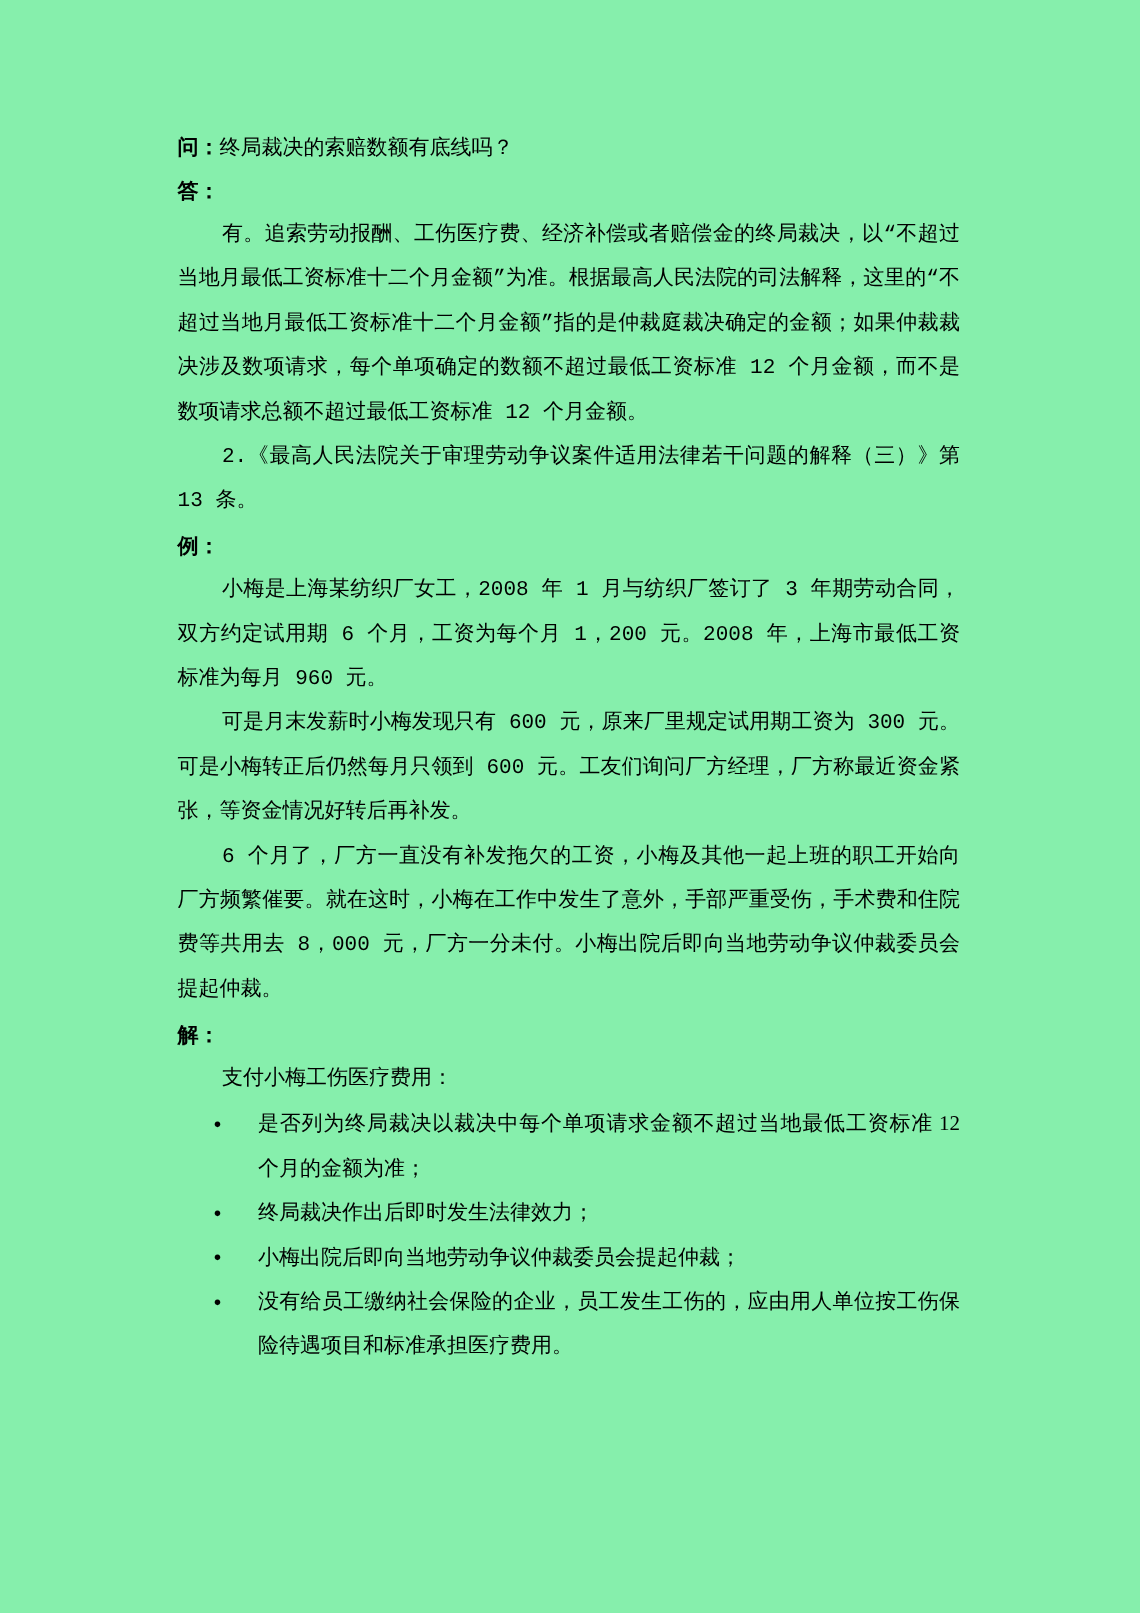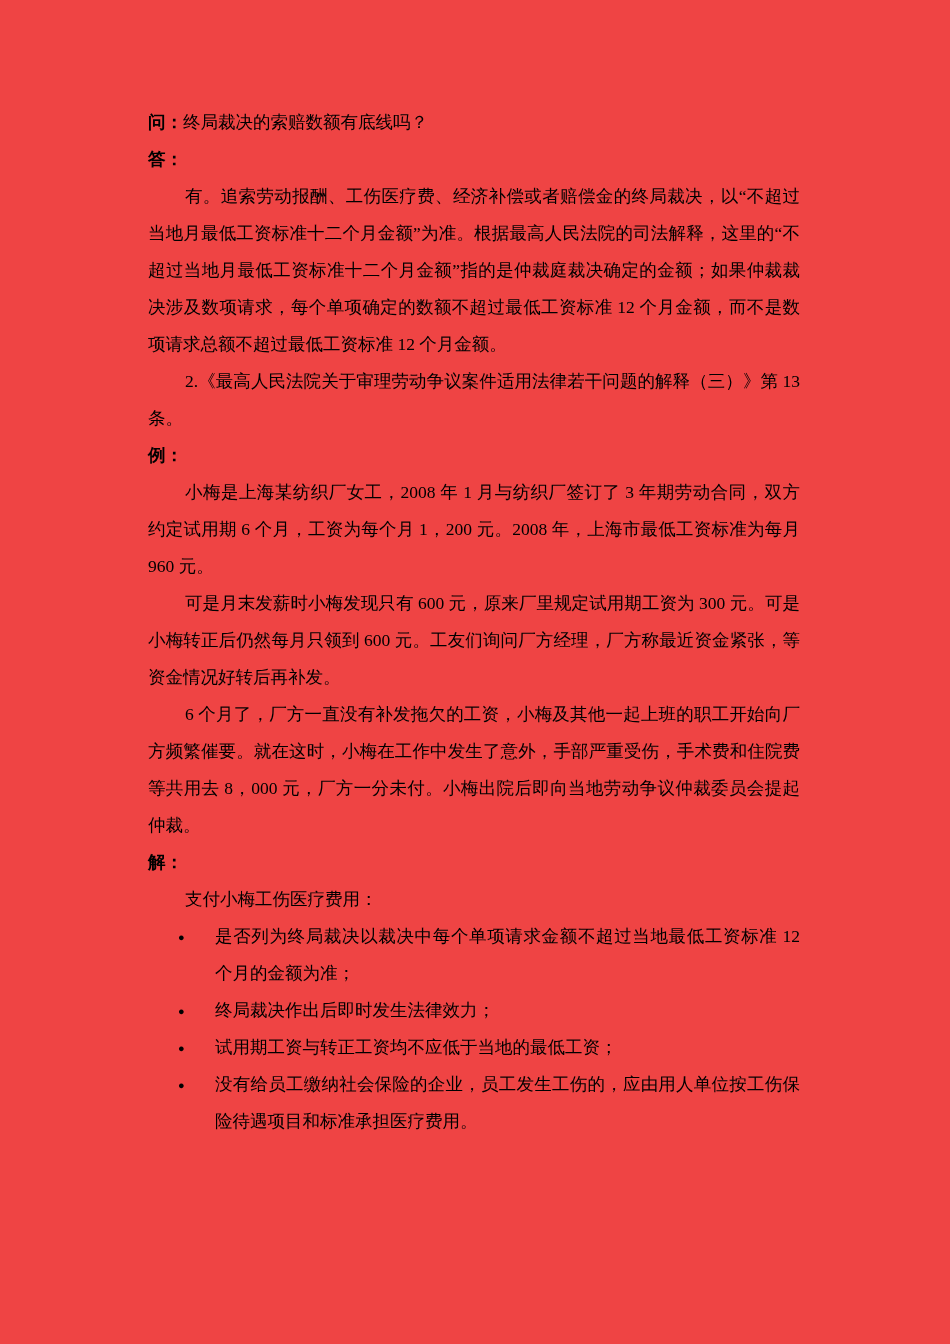--- a/index.html
+++ b/index.html
@@ -4,34 +4,35 @@
 <style>
   html, body {
     margin: 0;
     padding: 0;
     background: #ffffff;
   }
   .page {
     width: 950px;
     height: 1344px;
     box-sizing: border-box;
-    background: #ef4444;
+    background: #86efac;
     padding: 104px 150px 0 148px;
     font-family: "Liberation Serif", "DejaVu Serif", serif;
     color: #000000;
     font-size: 17.5px;
     line-height: 37px;
     overflow: hidden;
   }
   .block {
     text-align: justify;
     margin: 0;
   }
   .para {
     text-indent: 37px;
+    font-family: Liberation Mono, monospace;
   }
   .heading {
     font-weight: bold;
   }
   .labeled .label {
     font-weight: bold;
   }
   .bullet-item {
     position: relative;
     padding-left: 67px;
@@ -54,16 +55,16 @@
       <div class="block para">有。追索劳动报酬、工伤医疗费、经济补偿或者赔偿金的终局裁决，以“不超过当地月最低工资标准十二个月金额”为准。根据最高人民法院的司法解释，这里的“不超过当地月最低工资标准十二个月金额”指的是仲裁庭裁决确定的金额；如果仲裁裁决涉及数项请求，每个单项确定的数额不超过最低工资标准 12 个月金额，而不是数项请求总额不超过最低工资标准 12 个月金额。</div>
       <div class="block para">2.《最高人民法院关于审理劳动争议案件适用法律若干问题的解释（三）》第 13 条。</div>
       <div class="block heading">例：</div>
       <div class="block para">小梅是上海某纺织厂女工，2008 年 1 月与纺织厂签订了 3 年期劳动合同，双方约定试用期 6 个月，工资为每个月 1，200 元。2008 年，上海市最低工资标准为每月 960 元。</div>
       <div class="block para">可是月末发薪时小梅发现只有 600 元，原来厂里规定试用期工资为 300 元。可是小梅转正后仍然每月只领到 600 元。工友们询问厂方经理，厂方称最近资金紧张，等资金情况好转后再补发。</div>
       <div class="block para">6 个月了，厂方一直没有补发拖欠的工资，小梅及其他一起上班的职工开始向厂方频繁催要。就在这时，小梅在工作中发生了意外，手部严重受伤，手术费和住院费等共用去 8，000 元，厂方一分未付。小梅出院后即向当地劳动争议仲裁委员会提起仲裁。</div>
       <div class="block heading">解：</div>
       <div class="block para">支付小梅工伤医疗费用：</div>
       <div class="block bullet-item"><span class="glyph">●</span><span>是否列为终局裁决以裁决中每个单项请求金额不超过当地最低工资标准 12 个月的金额为准；</span></div>
       <div class="block bullet-item"><span class="glyph">●</span><span>终局裁决作出后即时发生法律效力；</span></div>
-      <div class="block bullet-item"><span class="glyph">●</span><span>试用期工资与转正工资均不应低于当地的最低工资；</span></div>
+      <div class="block bullet-item"><span class="glyph">●</span><span>小梅出院后即向当地劳动争议仲裁委员会提起仲裁；</span></div>
       <div class="block bullet-item"><span class="glyph">●</span><span>没有给员工缴纳社会保险的企业，员工发生工伤的，应由用人单位按工伤保险待遇项目和标准承担医疗费用。</span></div>
     </div>
 </div>
 
 </body></html>

